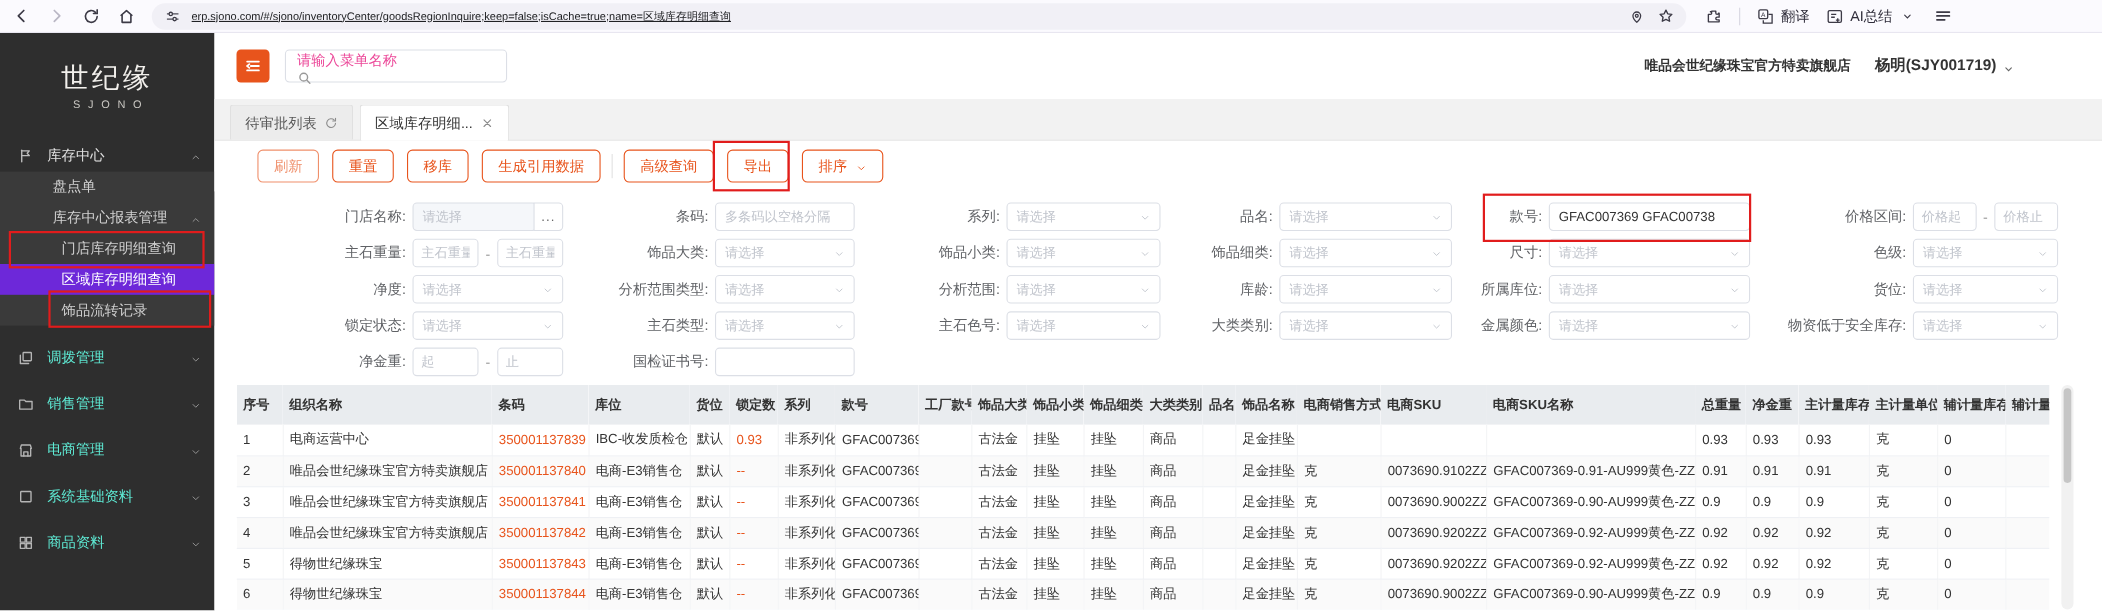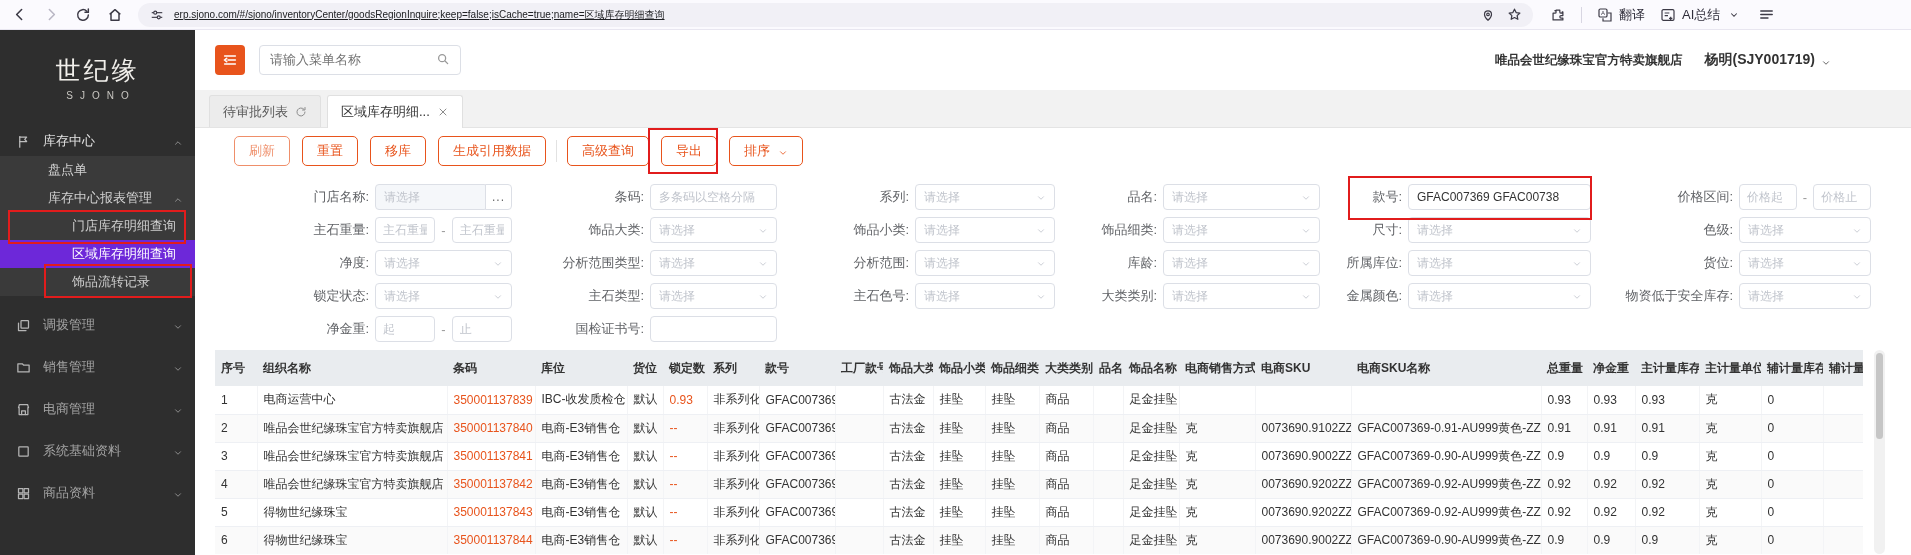--- a/index.html
+++ b/index.html
@@ -20,31 +20,31 @@
   
   .app { display:flex; height:525px; }
   .sidebar { width:195px; background:#2e2e2e; flex:none; position:relative; }
   .logo { height:96px; text-align:center; padding-top:24px; }
   .logo-cn { color:#f2f0ec; font-size:25px; letter-spacing:3px; font-family:"Liberation Serif","DejaVu Serif",serif; }
   .logo-en { color:#c9c7c2; font-size:10px; letter-spacing:7px; margin-top:3px; padding-left:7px; }
   .side-item { height:30px; display:flex; align-items:center; padding:0 12px 0 16px; color:#e2e2e2; font-size:13px; cursor:pointer; }
   .side-item .sicon { width:15px; height:15px; margin-right:12px; color:#bdbdbd; flex:none; }
   .submenu { background:#3a3a3a; }
   .sub2 { height:28px; display:flex; align-items:center; padding:0 12px 0 48px; color:#d2d2d2; font-size:13px; cursor:pointer; }
-  .sub3 { height:28px; display:flex; align-items:center; padding:0 12px 0 72px; color:#cfcfcf; font-size:13px; cursor:pointer; }
+  .sub3 { height:28px; display:flex; align-items:center; padding:0 12px 0 56px; color:#cfcfcf; font-size:13px; cursor:pointer; }
   .sub3.active { background:#6d28d9; color:#fff; }
   .groups { margin-top:8px; }
-  .group-item { height:42px; display:flex; align-items:center; padding:0 12px 0 16px; color:#a3a3a3; font-size:13px; cursor:pointer; }
+  .group-item { height:42px; display:flex; align-items:center; padding:0 12px 0 16px; color:#5eead4; font-size:13px; cursor:pointer; }
   .group-item .sicon { width:15px; height:15px; margin-right:12px; color:#b5b5b5; flex:none; }
   .chev { margin-left:auto; color:#9d9d9d; width:10px; height:10px; flex:none; }
 
   .content { flex:1; background:#fff; position:relative; min-width:0; }
   .app-header { height:60px; display:flex; align-items:center; padding:0 80px 0 20px; }
   .menu-btn { width:30px; height:30px; background:#e8541c; border:none; border-radius:4px; color:#fff; display:flex; align-items:center; justify-content:center; cursor:pointer; }
-  .menu-search { margin-left:14px; width:202px; height:30px; border:1px solid #dcdfe6; border-radius:4px; display:flex; align-items:center; padding:0 10px; color:#737373; font-size:13px; background:#fff; }
+  .menu-search { margin-left:14px; width:202px; height:30px; border:1px solid #dcdfe6; border-radius:4px; display:flex; padding:0 10px; color:#ec4899; font-size:13px; background:#fff;flex-direction:column; }
   .menu-search .ph { flex:1; }
   .header-right { margin-left:auto; display:flex; align-items:center; gap:22px; }
   .store-name { font-size:12.5px; font-weight:700; color:#333; }
   .user-name { font-size:14px; font-weight:700; color:#333; display:flex; align-items:center; gap:6px; }
   .user-name .chev { color:#666; }
 
   .tab-bar { height:38px; background:#f2f2f2; border-bottom:1px solid #e4e4e4; display:flex; align-items:flex-end; padding-left:14px; gap:6px; }
   .tab { height:32px; padding:0 13px; display:flex; align-items:center; gap:7px; background:#ececec; border:1px solid #e0e0e0; border-bottom:none; border-radius:3px 3px 0 0; font-size:13px; color:#595959; cursor:pointer; white-space:nowrap; }
   .tab.active { background:#fff; color:#333; height:33px; margin-bottom:-1px; }
   .tab .ticon { width:12px; height:12px; color:#8c8c8c; }

